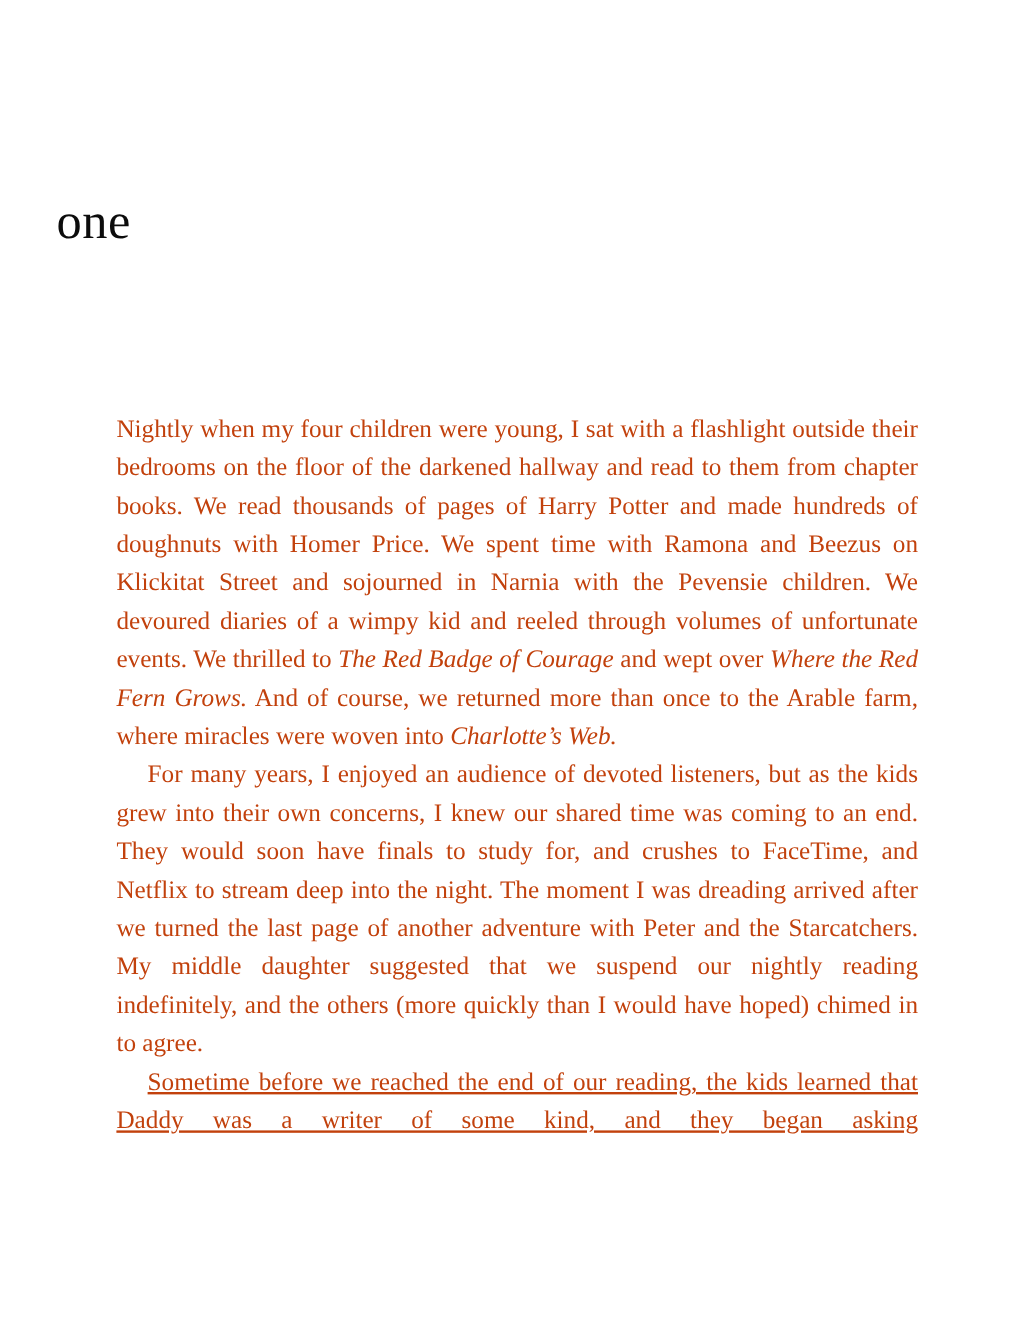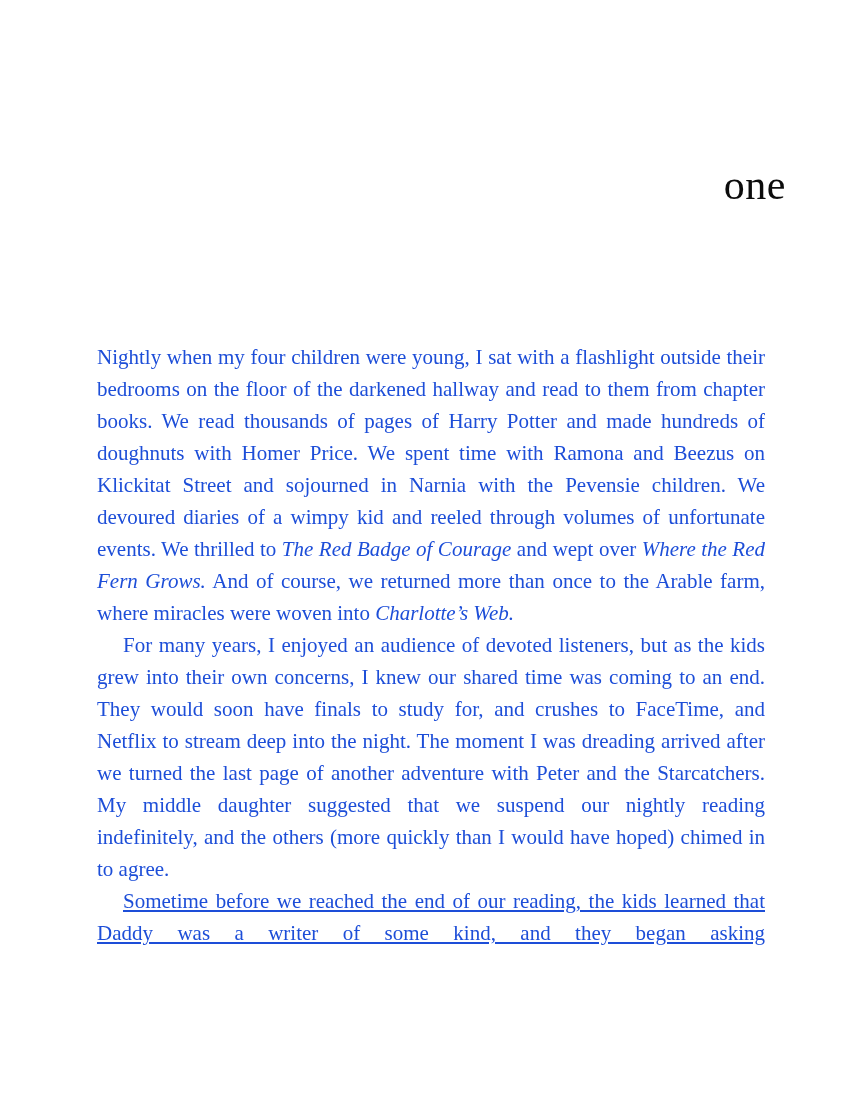--- a/index.html
+++ b/index.html
@@ -15,37 +15,38 @@
     overflow: hidden;
     font-family: "Liberation Serif", "DejaVu Serif", serif;
     color: #0c0c0c;
   }
   .chapter-title {
     position: absolute;
     top: 164px;
     left: 0;
     width: 786px;
     margin: 0;
-    text-align: right;
+    text-align: left;
     font-size: 42px;
     font-weight: normal;
     line-height: 1;
     letter-spacing: 0.5px;
     color: #0c0c0c;
+    padding-left: 47px;
   }
   .body-text {
     position: absolute;
     top: 341px;
     left: 97px;
     width: 668px;
     font-size: 21px;
     line-height: 32px;
     text-align: justify;
     text-justify: inter-word;
-    color: #1d4ed8;
+    color: #c2410c;
   }
   .body-text p {
     margin: 0;
     padding: 0;
   }
   .body-text p.indent {
     text-indent: 26px;
   }
   .body-text p.justify-last {
     text-align-last: justify;

